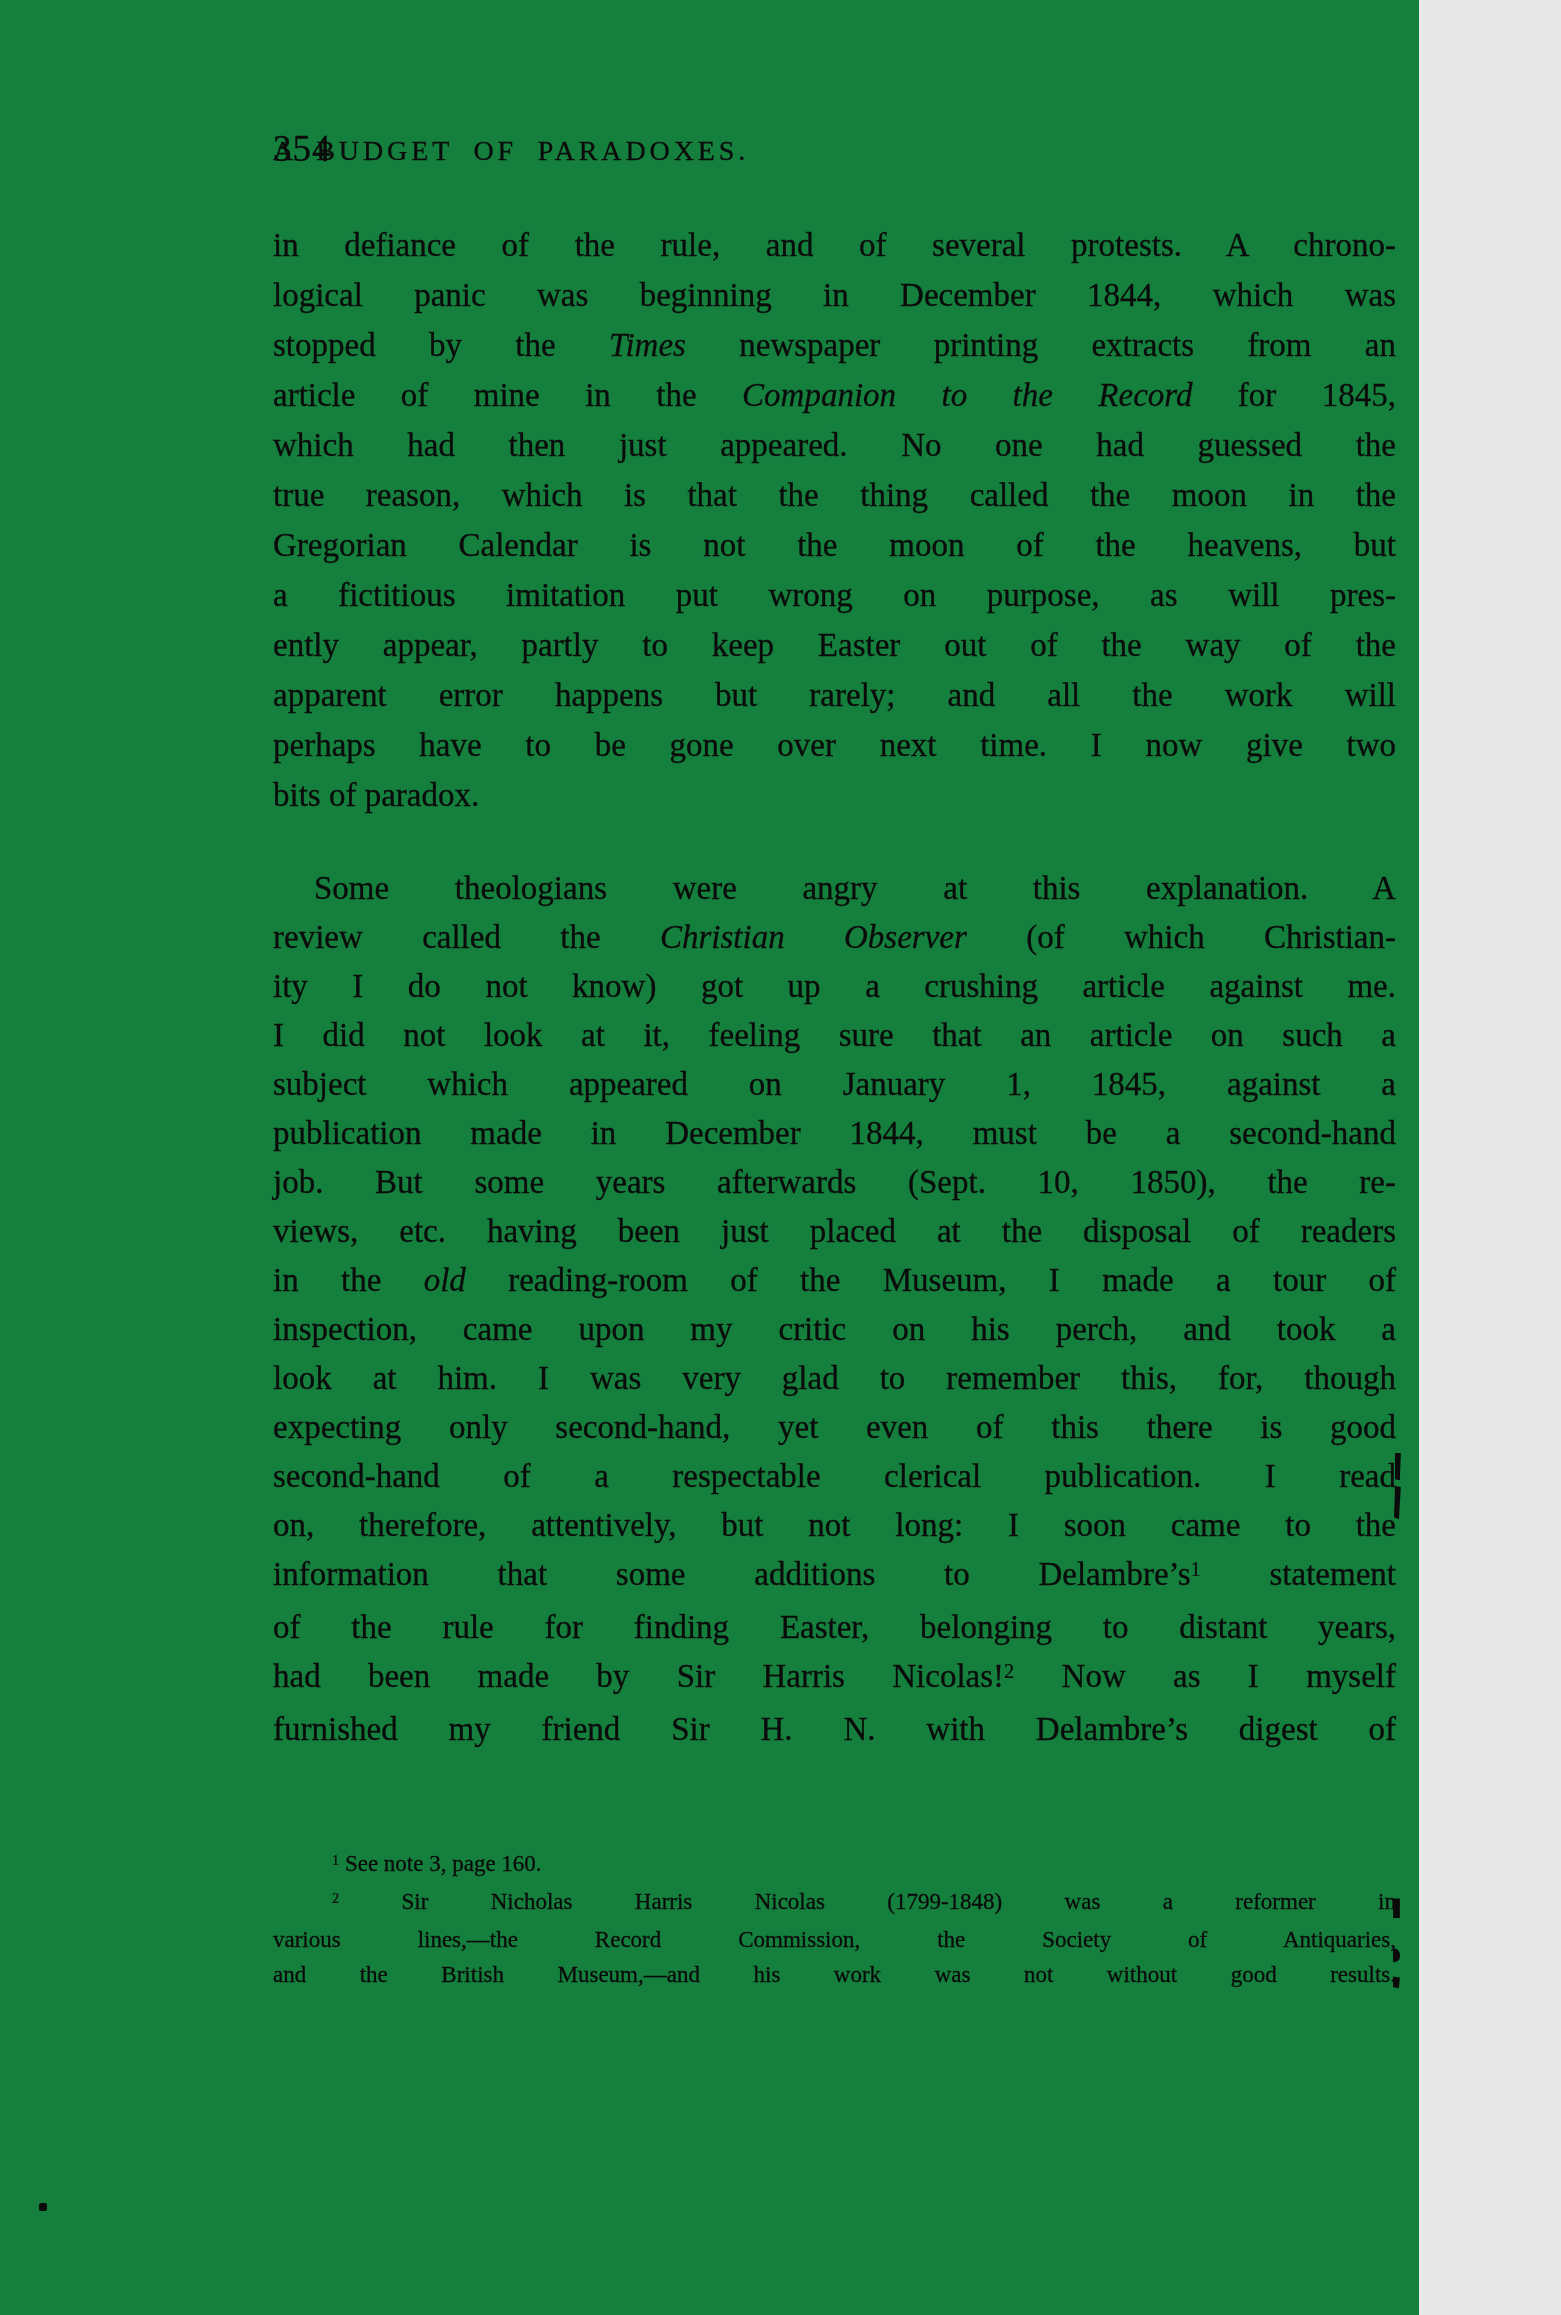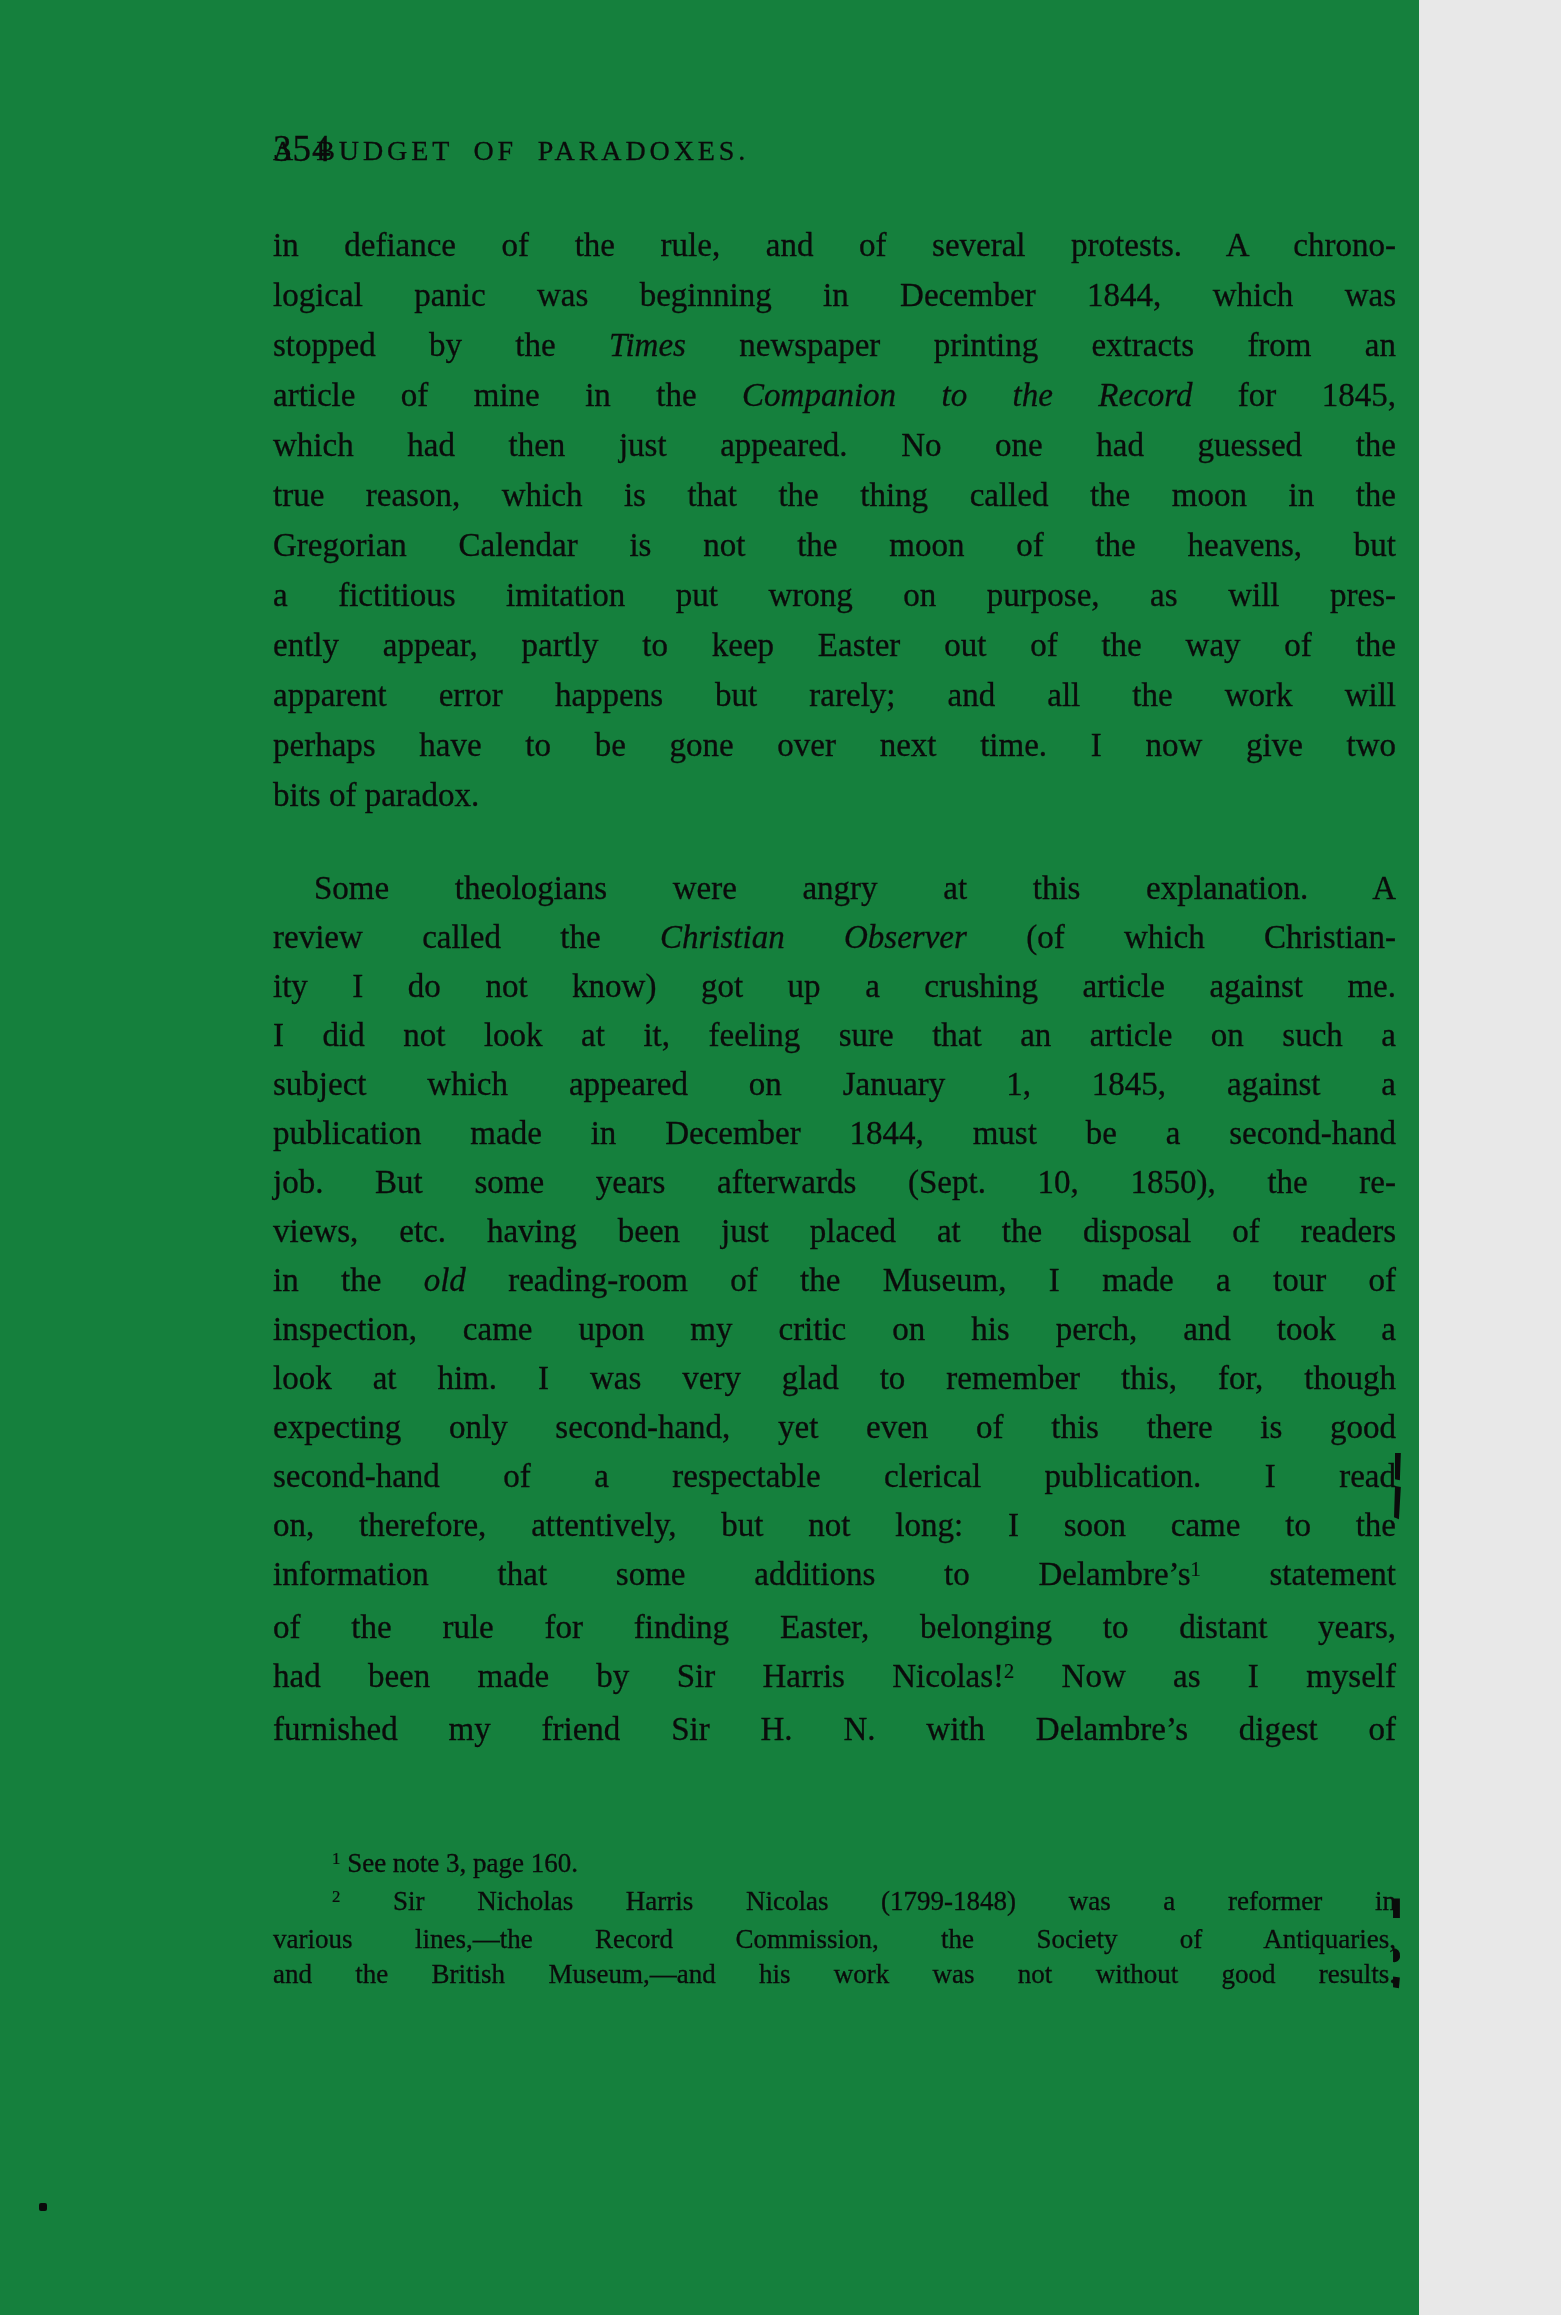--- a/index.html
+++ b/index.html
@@ -19,21 +19,21 @@
   .runhead{
     position:absolute;left:273px;top:135px;width:1123px;
     font-size:28px;letter-spacing:3.9px;word-spacing:9.8px;
   }
   .textcol{position:absolute;left:273px;width:1123px;}
   #par1{top:220px;}
   #par1 .line{line-height:50px;}
   #par2{top:864px;}
   #par2 .line{line-height:49px;}
   #footnotes{top:1846px;}
-  #footnotes .line{line-height:35px;font-size:27px;}
+  #footnotes .line{line-height:35px;font-size:23px;}
   .line{
     font-size:33px;
     text-align:justify;text-align-last:justify;text-justify:inter-word;
     white-space:normal;
   }
   .line.nj{text-align:left;text-align-last:left;}
   .line em{font-style:italic;}
   .line sup{
     font-size:62%;vertical-align:baseline;position:relative;top:-0.45em;
     -webkit-text-stroke:0.2px #0b0b0b;

